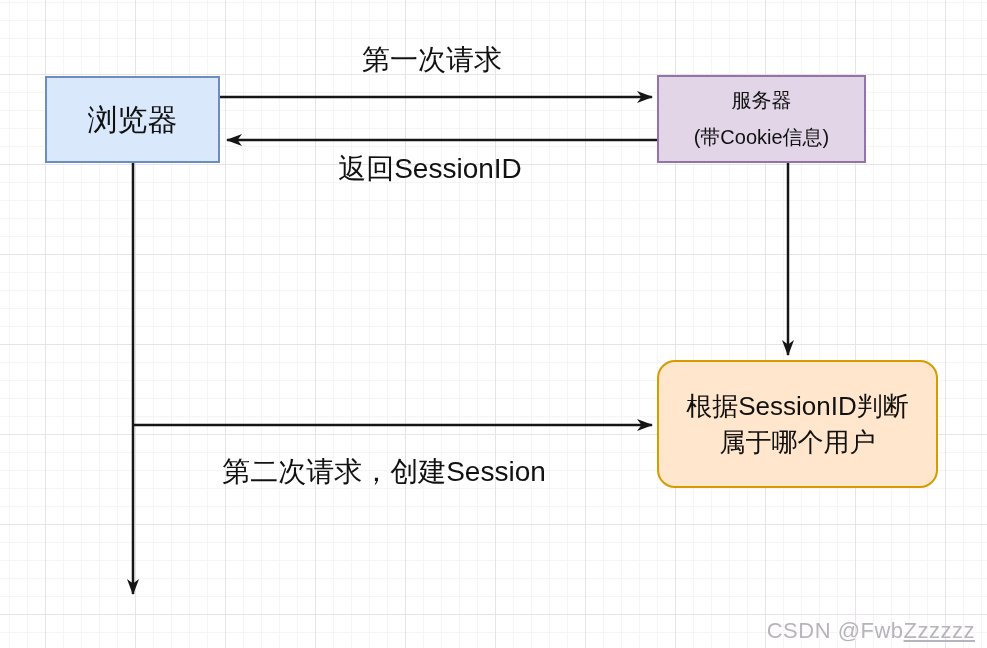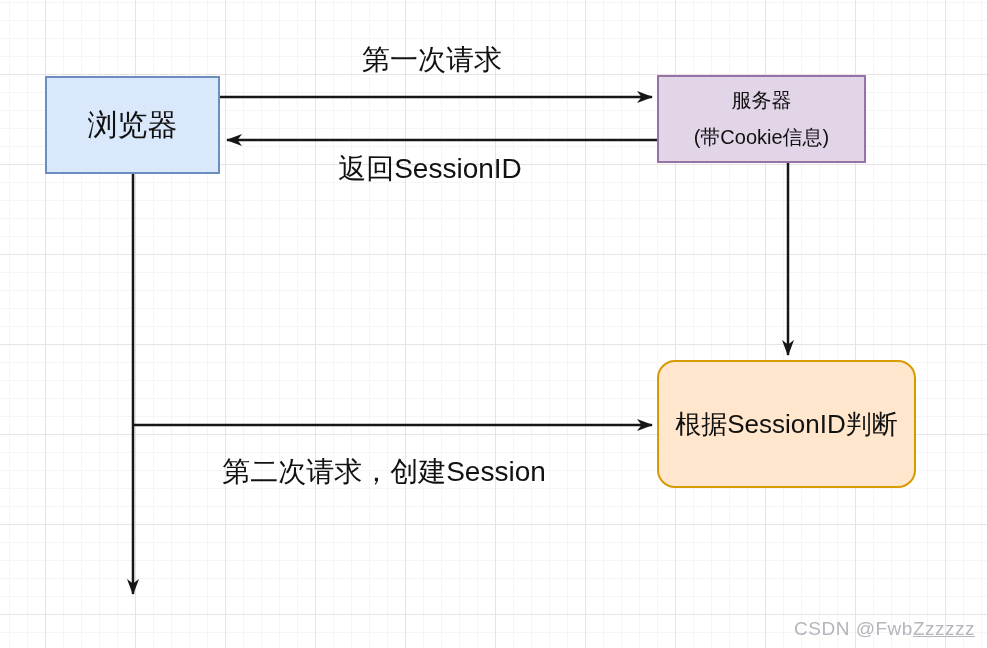--- a/index.html
+++ b/index.html
@@ -29,33 +29,33 @@
     border: 2px solid #000;
     display: flex;
     flex-direction: column;
     align-items: center;
     justify-content: center;
     text-align: center;
     color: #111;
   }
   .node-browser {
     left: 45px; top: 76px;
-    width: 175px; height: 98px;
+    width: 175px; height: 87px;
     font-size: 30px;
     line-height: 36px;
   }
   .node-server {
     left: 657px; top: 75px;
     width: 209px; height: 88px;
     font-size: 20px;
     line-height: 37px;
   }
   .node-session {
     left: 657px; top: 360px;
-    width: 259px; height: 128px;
+    width: 281px; height: 128px;
     border-radius: 18px;
     font-size: 26px;
     line-height: 36px;
     text-align: right;
   }
   .edge-label {
     position: absolute;
     font-size: 28px;
     color: #111;
     white-space: nowrap;
@@ -71,21 +71,21 @@
     pointer-events: none;
   }
   svg.wires line {
     stroke: #161616;
     stroke-width: 2.5;
   }
   .watermark {
     position: absolute;
     right: 12px;
     top: 618px;
-    font-size: 19px;
+    font-size: 22px;
     letter-spacing: 0.5px;
     color: #b7b4bc;
     white-space: nowrap;
   }
   .watermark .uline { text-decoration: underline; }
 </style>
 </head>
 <body>
 
 <div class="canvas">
@@ -117,20 +117,21 @@
     <div>浏览器</div>
   </div>
 
   <div class="node node-server" style="background-color: rgb(225, 213, 231); border-color: rgb(150, 115, 166);">
     <div>服务器</div>
     <div>(带Cookie信息)</div>
   </div>
 
   <div class="node node-session" style="background-color: rgb(255, 230, 204); border-color: rgb(215, 155, 0);">
     <div>根据SessionID判断</div>
+    <div>属于哪个用户</div>
   </div>
 
   <div class="edge-label label-first">第一次请求</div>
 
   <div class="edge-label label-return">返回SessionID</div>
 
   <div class="edge-label label-second">第二次请求，创建Session</div>
 
   <div class="watermark">
     <span>CSDN @Fwb</span><span class="uline">Zzzzzz</span>

